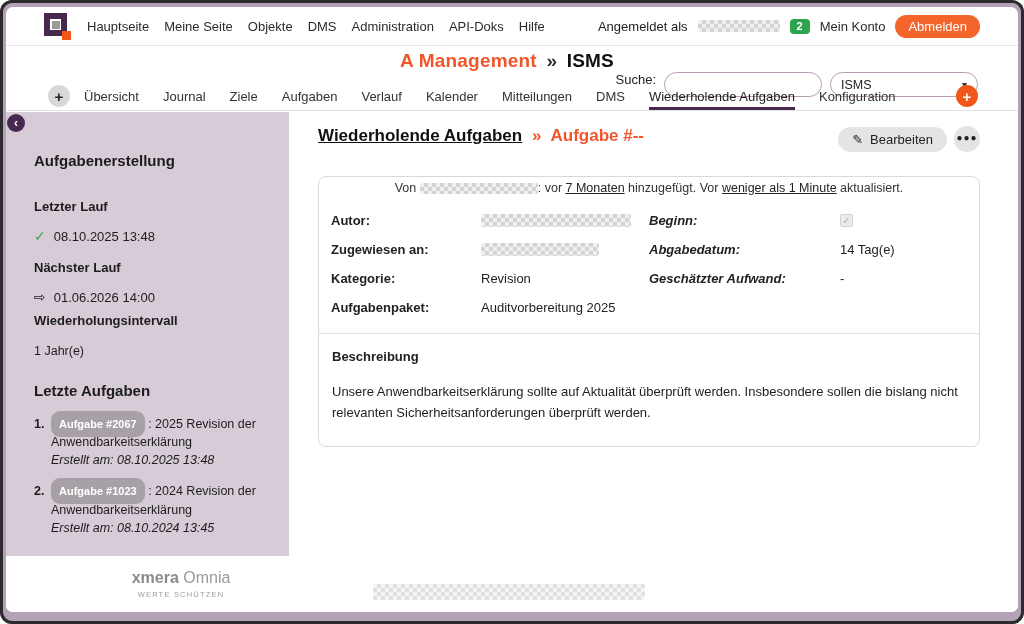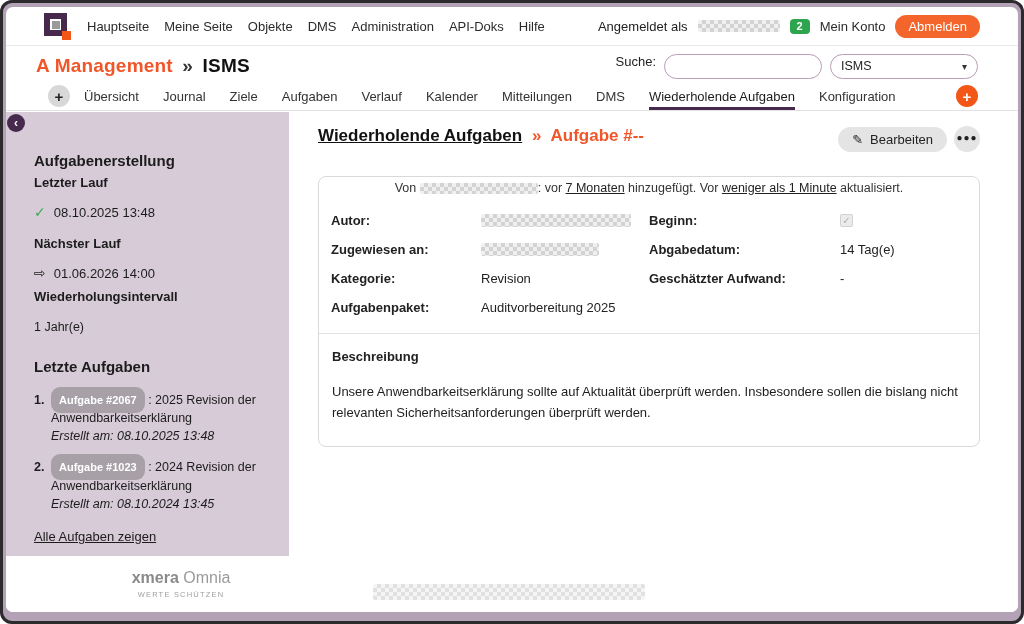--- a/index.html
+++ b/index.html
@@ -35,21 +35,21 @@
       linear-gradient(45deg,#c9c9c9 25%,#ededed 25%,#ededed 75%,#c9c9c9 75%);
     background-size:8px 8px; background-position:0 0,4px 4px; }
   .redact-user { width:82px; height:12px; }
   .redact-byline { width:118px; height:11px; }
   .redact-name { width:150px; height:13px; }
   .redact-name2 { width:118px; height:13px; }
   .redact-footer { position:absolute; left:367px; top:28px; width:272px; height:16px; opacity:.55; }
 
   
   .headrow { position:absolute; top:39px; left:0; right:0; height:36px;
-    display:flex; align-items:center; padding:4px 40px 0 30px; }
+    display:flex; align-items:center; padding:4px 40px 0 30px;flex-direction:column; }
   .crumbs { font-size:19px; font-weight:700; letter-spacing:.2px; }
   .crumbs .proj { color:#f0562a; cursor:pointer; }
   .crumbs .sep { color:#333; margin:0 4px; }
   .crumbs .sub { color:#111; }
   .search { margin-left:auto; display:flex; align-items:flex-start; gap:8px; }
   .search label { font-size:13px; color:#222; }
   .search-input { width:158px; height:25px; border:1px solid #b79db6; border-radius:13px;
     outline:none; padding:0 10px; font-size:13px; font-family:inherit; }
   .scope-select { width:148px; height:25px; border:1px solid #b79db6; border-radius:13px;
     display:flex; align-items:center; padding:0 10px; font-size:12.5px; cursor:pointer;
@@ -73,21 +73,21 @@
   .sidebar { position:absolute; left:0; top:105px; width:283px; bottom:56px;
     background:#d6cbd7; padding:40px 18px 0 28px; font-size:12.5px; color:#1c1c1c; }
   .collapse-btn { position:absolute; left:1px; top:2px; width:18px; height:18px;
     border-radius:50%; background:#47294d; color:#fff; display:flex; align-items:center;
     justify-content:center; font-size:12px; font-weight:700; cursor:pointer; }
   .sidebar h3 { font-size:15px; font-weight:700; }
   .sidebar h4 { font-size:13px; font-weight:700; }
   .sb-row { display:flex; align-items:center; gap:8px; font-size:13px; }
   .check-ic { color:#3cab50; font-weight:700; font-size:14px; }
   .arrow-ic { color:#1c1c1c; font-size:14px; }
-  .mt18{margin-top:6px} .mt14{margin-top:14px} .mt12{margin-top:16px}
+  .mt18{margin-top:30px} .mt14{margin-top:14px} .mt12{margin-top:16px}
   .mt8{margin-top:8px} .mt24{margin-top:24px} .mt16{margin-top:16px}
   .task-list { list-style:none; }
   .task-list li { padding-left:17px; line-height:1.45; font-size:12.5px; }
   .task-list li + li { margin-top:13px; }
   .task-list .num { display:inline-block; width:17px; margin-left:-17px; font-weight:700; }
   .task-badge { background:#a7a1a7; color:#fff; font-weight:700; font-size:11px;
     border-radius:9px; padding:7px 8px; cursor:pointer; }
   .task-created { font-style:italic; display:block; }
   .all-link { display:inline-block; color:#1c1c1c; text-decoration:underline;
     font-size:13px; cursor:pointer; }
@@ -111,21 +111,21 @@
   .card { margin-top:24px; width:662px; border:1px solid #d9d9d9; border-radius:8px;
     background:#fff; }
   .card-title { text-align:center; font-size:19px; font-weight:700; margin-top:12px;
     color:#111; }
   .byline { text-align:center; font-size:12.5px; color:#333; margin-top:4px; }
   .byline a { color:#222; text-decoration:underline; cursor:pointer; }
   .fields { display:flex; padding:18px 12px 4px; }
   .fcol { flex:1; }
   .frow { display:flex; align-items:center; margin-bottom:14px; font-size:13px; }
   .flabel { width:150px; font-weight:700; flex:none; }
-  .fcol2 .flabel { width:191px; }
+  .fcol2 .flabel { width:191px;font-style:italic; }
   .cb { width:13px; height:13px; background:#ebebeb; border:1px solid #d2d2d2;
     border-radius:2px; display:flex; align-items:center; justify-content:center;
     font-size:10px; color:#b0b0b0; }
   .desc { border-top:1px solid #e3e3e3; padding:15px 13px 22px; }
   .desc h4 { font-size:13px; font-weight:700; }
   .desc p { font-size:13px; line-height:1.65; margin-top:17px; color:#1e1e1e; }
 
   
   .footer { position:absolute; left:0; right:0; bottom:0; height:56px; background:#fff; }
   .brand { position:absolute; left:120px; top:13px; width:110px; text-align:center;

